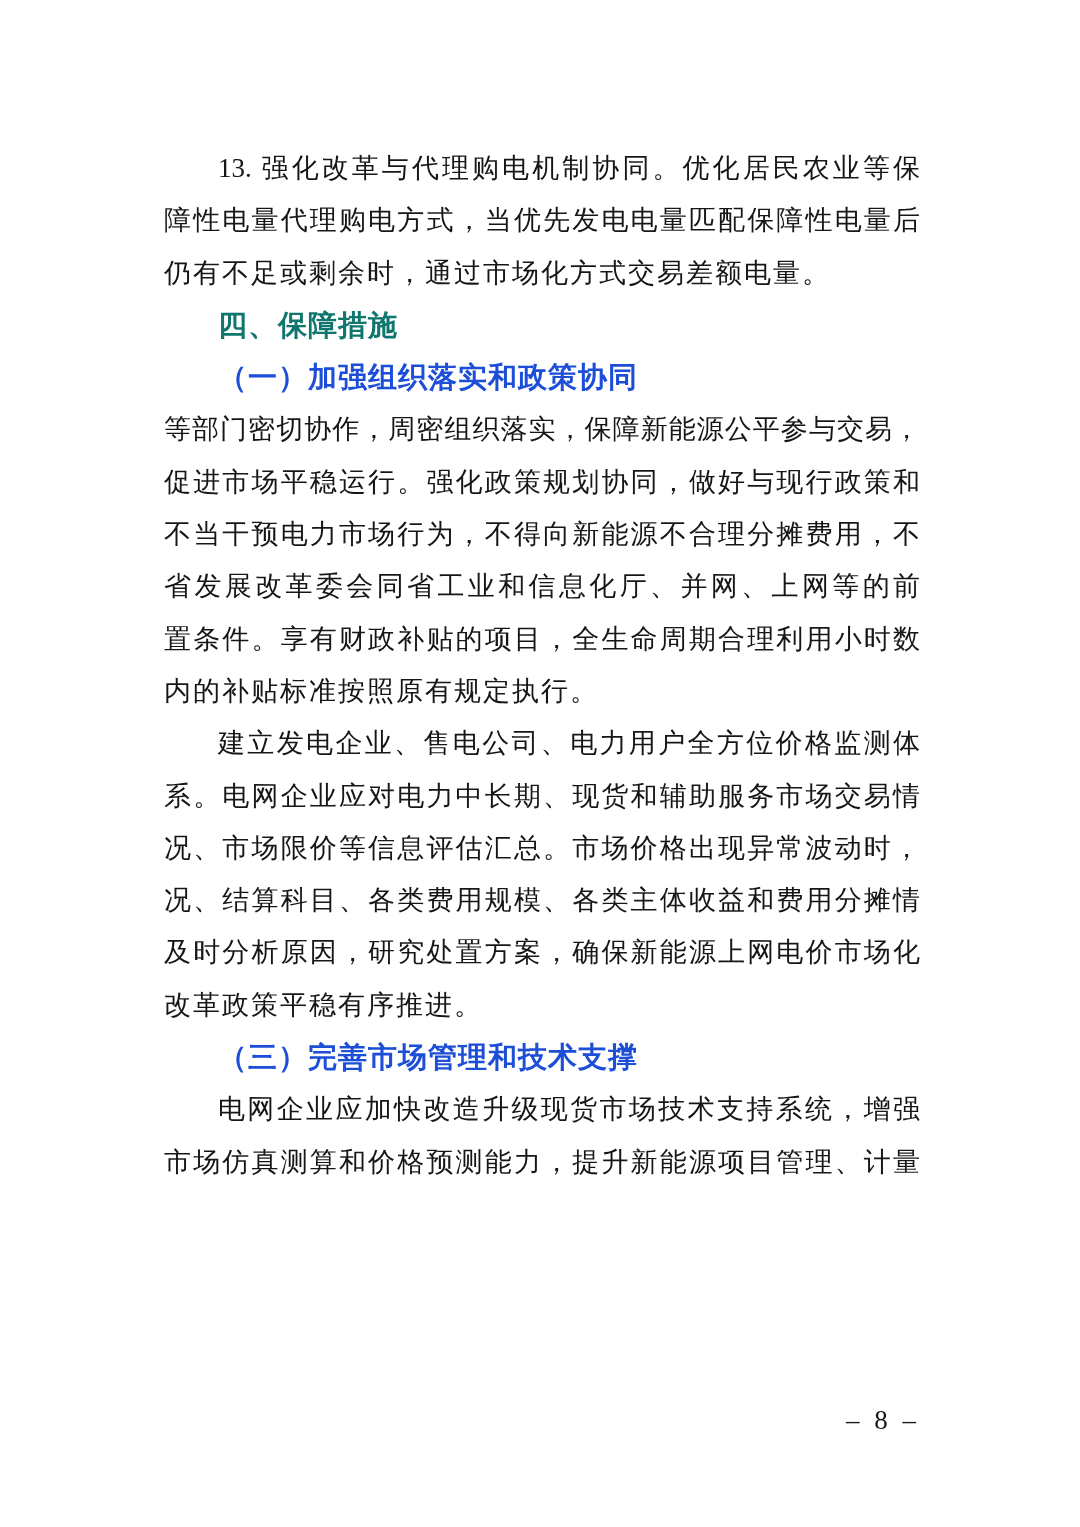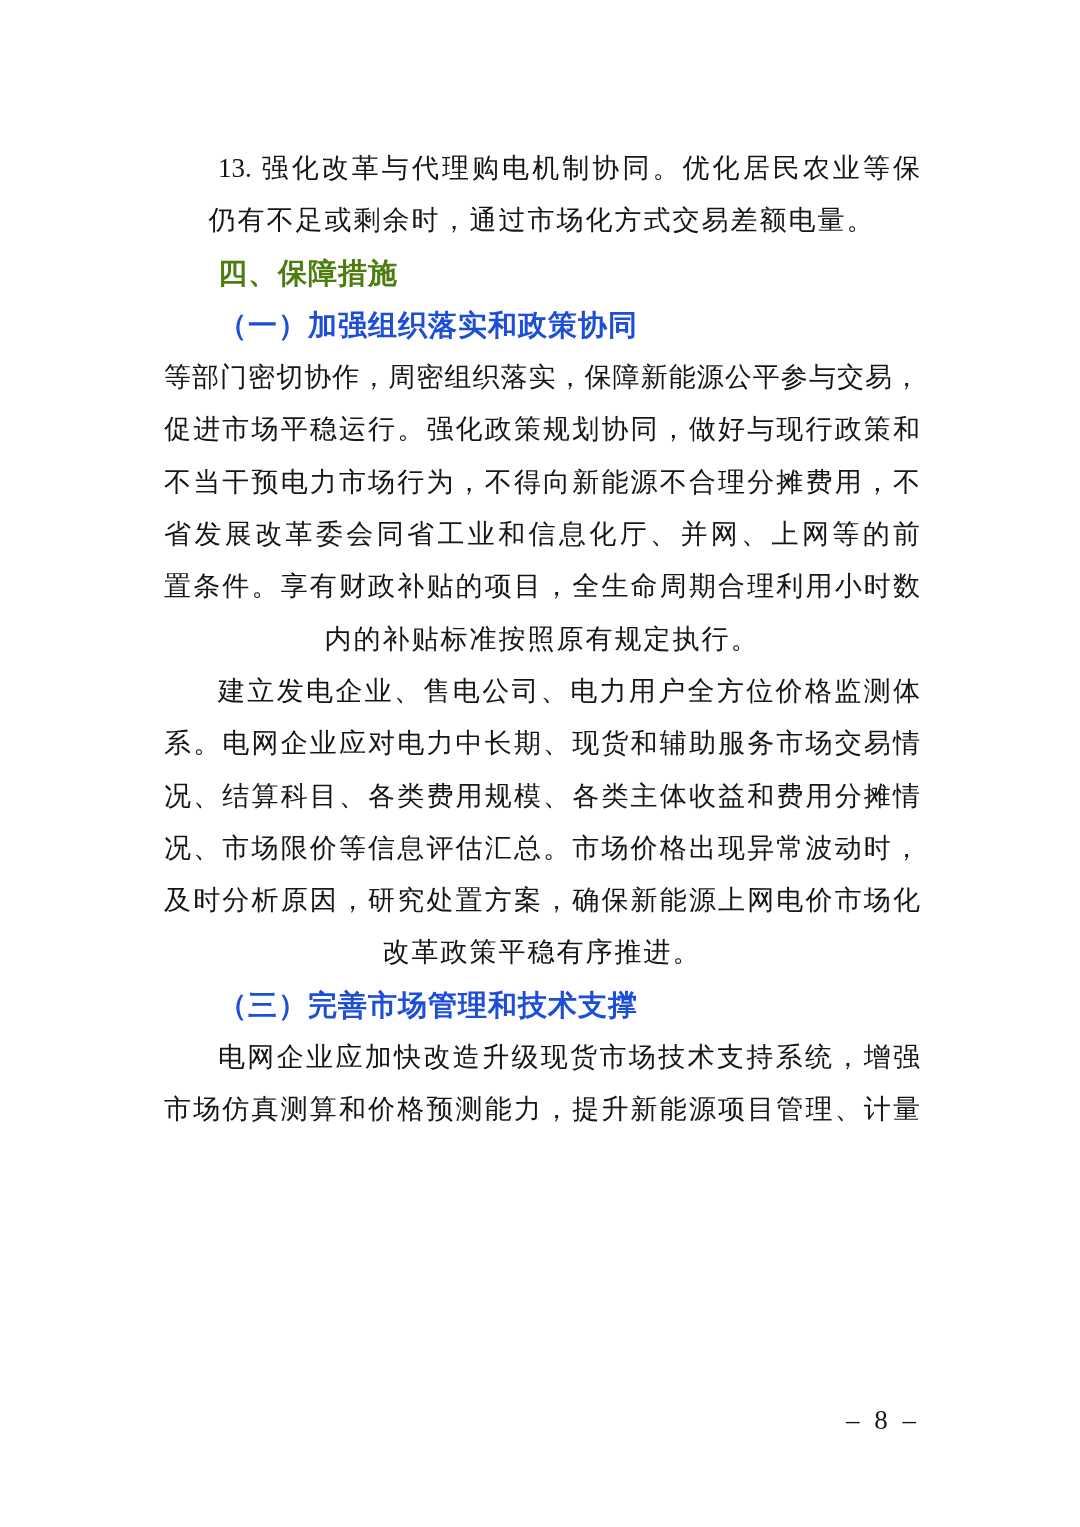--- a/index.html
+++ b/index.html
@@ -35,29 +35,29 @@
     text-align: justify;
     text-align-last: justify;
   }
   
   .ind {
     text-indent: 54px;
   }
   
   .end {
     letter-spacing: 2px;
-    text-align: center;
+    text-align: left;
   }
   
   .h1 {
     font-family: "Liberation Sans", sans-serif;
     font-weight: bold;
     font-size: 29px;
     letter-spacing: 1px;
-    color: #4d7c0f;
+    color: #0f766e;
   }
   
   .h2 {
     font-weight: bold;
     font-size: 29px;
     letter-spacing: 1px;
     color: #1d4ed8;
   }
   .pagenum {
     position: absolute;
@@ -71,33 +71,34 @@
     font-family: "Liberation Serif", serif;
     text-align: right;
   }
 </style>
 </head>
 <body>
 
 <div class="page">
   <div class="textblock">
     <div class="line ind j">13. 强化改革与代理购电机制协同。优化居民农业等保</div>
+    <div class="line j">障性电量代理购电方式，当优先发电电量匹配保障性电量后</div>
     <div class="line end">仍有不足或剩余时，通过市场化方式交易差额电量。</div>
     <div class="line h1 ind">四、保障措施</div>
     <div class="line h2 ind">（一）加强组织落实和政策协同</div>
     <div class="line j">等部门密切协作，周密组织落实，保障新能源公平参与交易，</div>
     <div class="line j">促进市场平稳运行。强化政策规划协同，做好与现行政策和</div>
     <div class="line j">不当干预电力市场行为，不得向新能源不合理分摊费用，不</div>
     <div class="line j">省发展改革委会同省工业和信息化厅、并网、上网等的前</div>
     <div class="line j">置条件。享有财政补贴的项目，全生命周期合理利用小时数</div>
     <div class="line end">内的补贴标准按照原有规定执行。</div>
     <div class="line ind j">建立发电企业、售电公司、电力用户全方位价格监测体</div>
     <div class="line j">系。电网企业应对电力中长期、现货和辅助服务市场交易情</div>
+    <div class="line j">况、市场限价等信息评估汇总。市场价格出现异常波动时，</div>
     <div class="line j">况、结算科目、各类费用规模、各类主体收益和费用分摊情</div>
-    <div class="line j">况、市场限价等信息评估汇总。市场价格出现异常波动时，</div>
     <div class="line j">及时分析原因，研究处置方案，确保新能源上网电价市场化</div>
     <div class="line end">改革政策平稳有序推进。</div>
     <div class="line h2 ind">（三）完善市场管理和技术支撑</div>
     <div class="line ind j">电网企业应加快改造升级现货市场技术支持系统，增强</div>
     <div class="line j">市场仿真测算和价格预测能力，提升新能源项目管理、计量</div>
   </div>
   <div class="pagenum">– 8 –</div>
 </div>
 
 </body></html>

